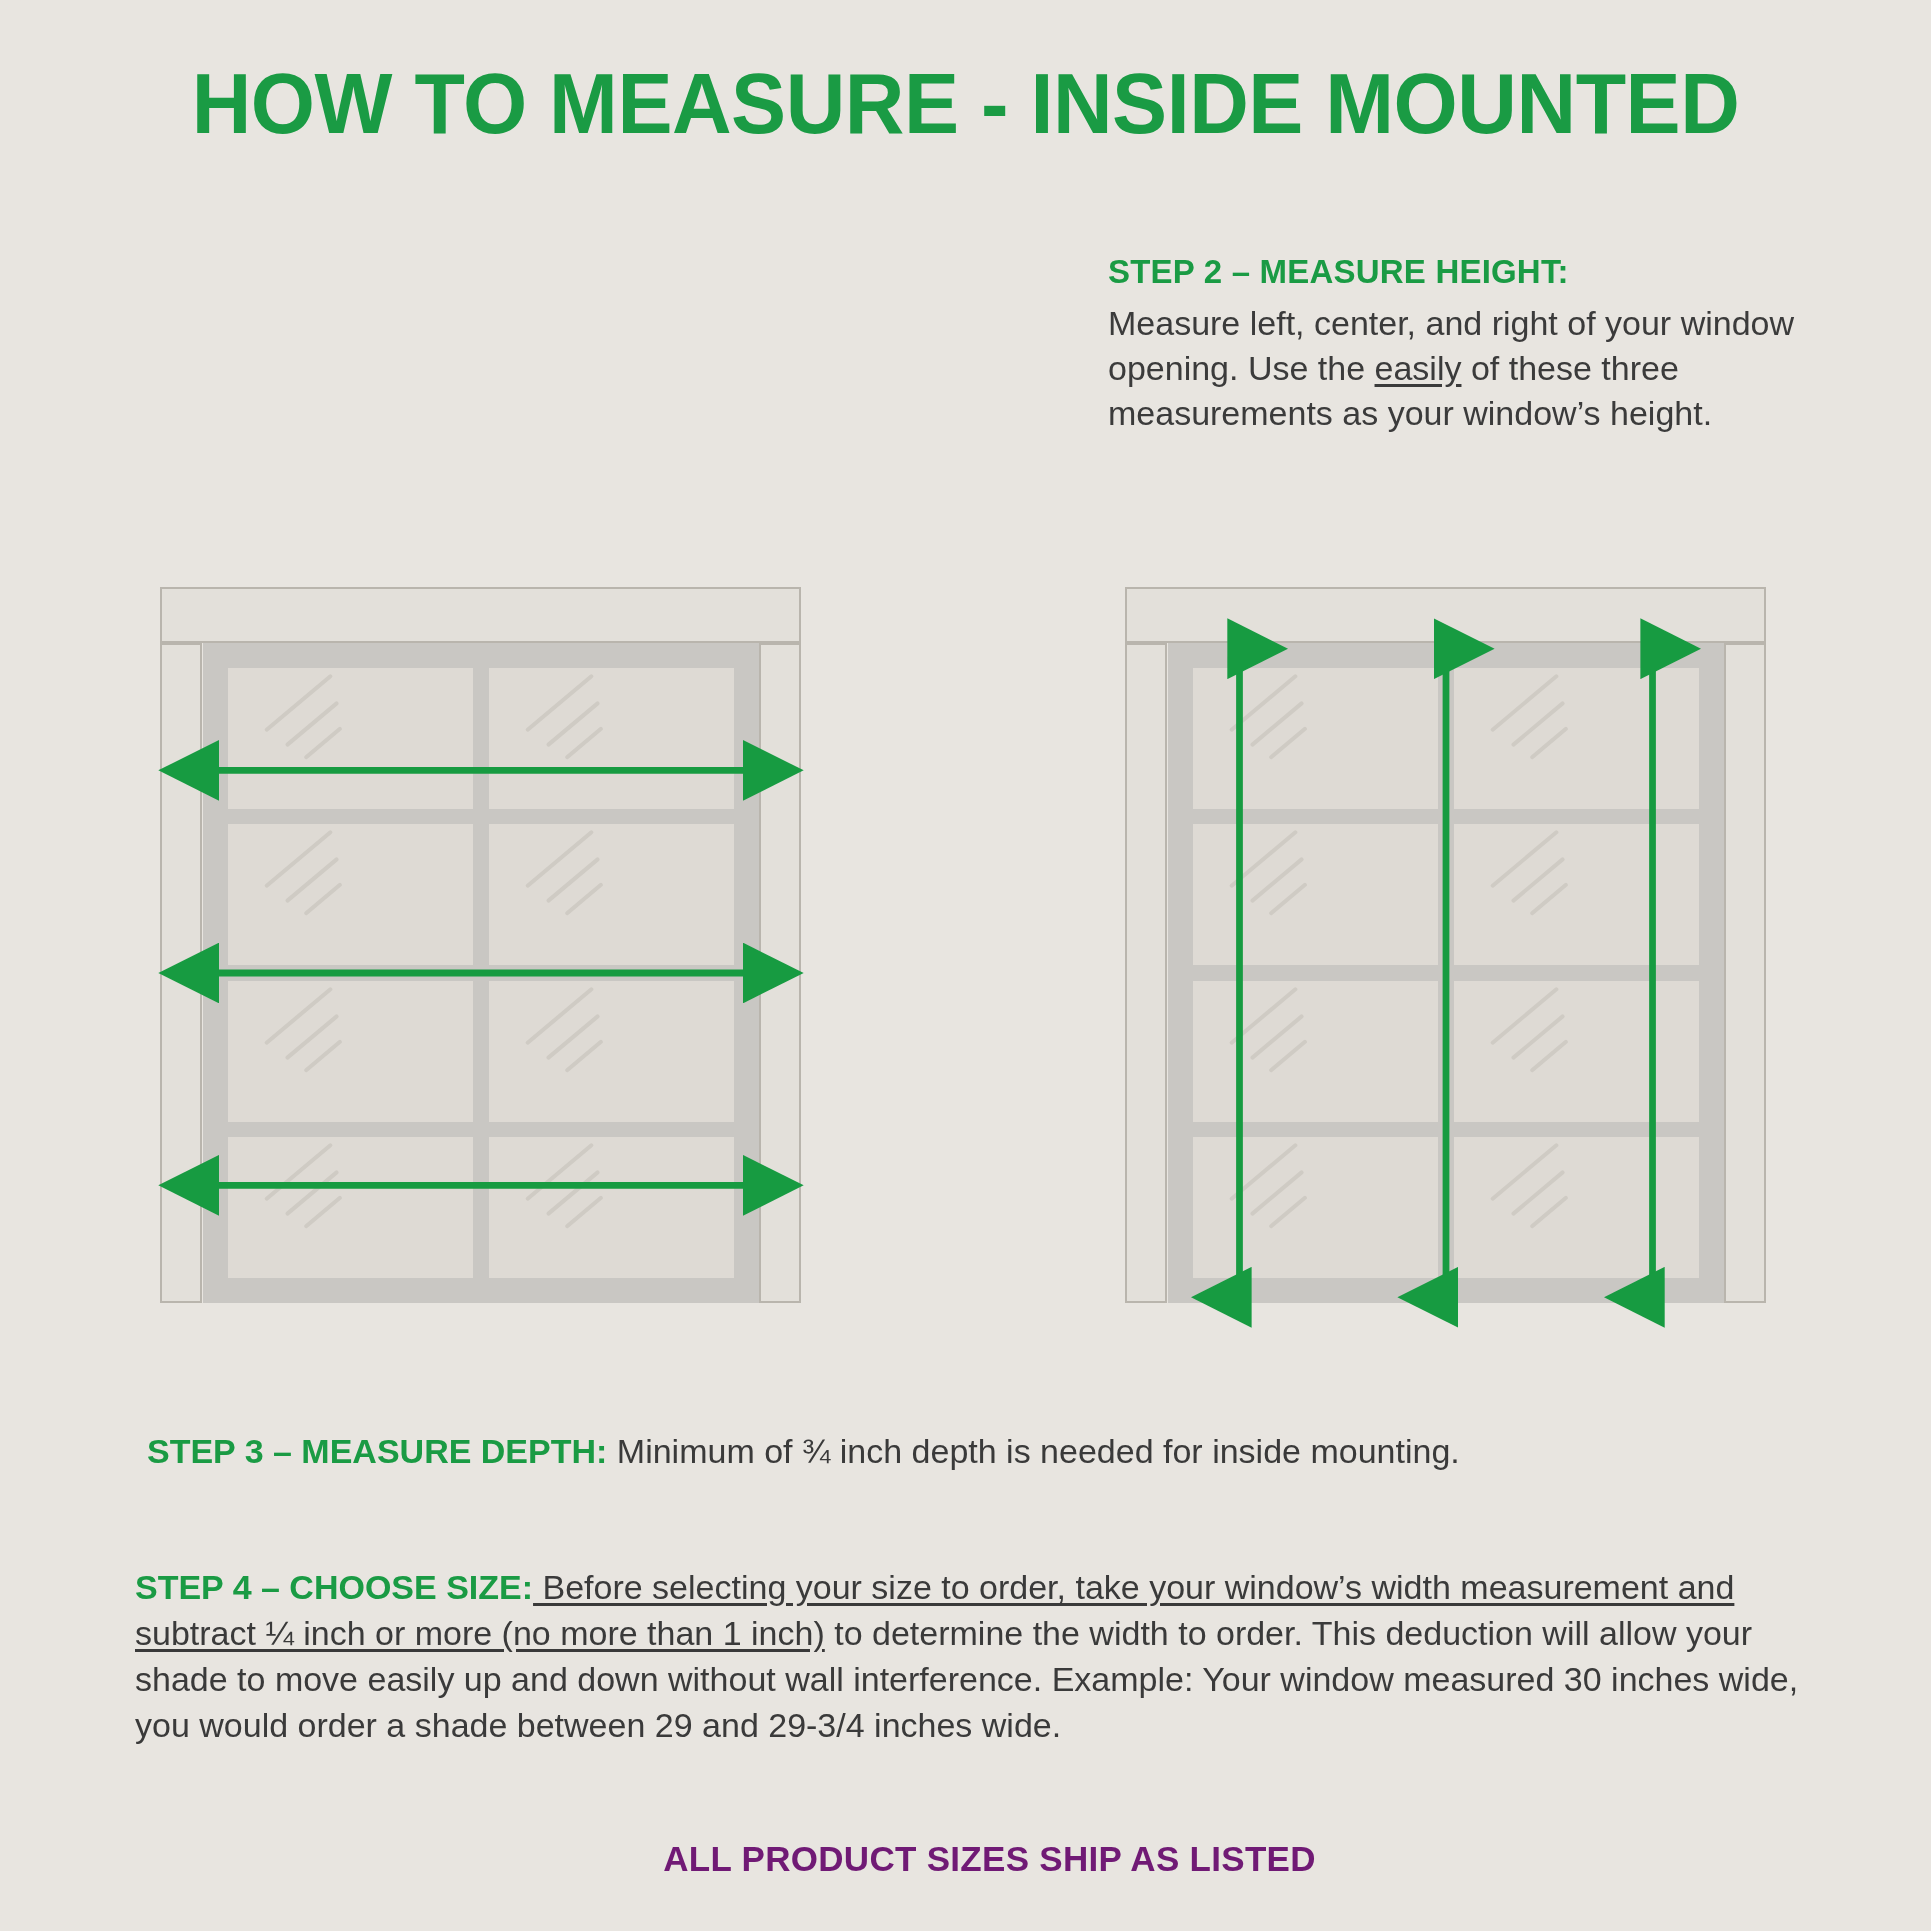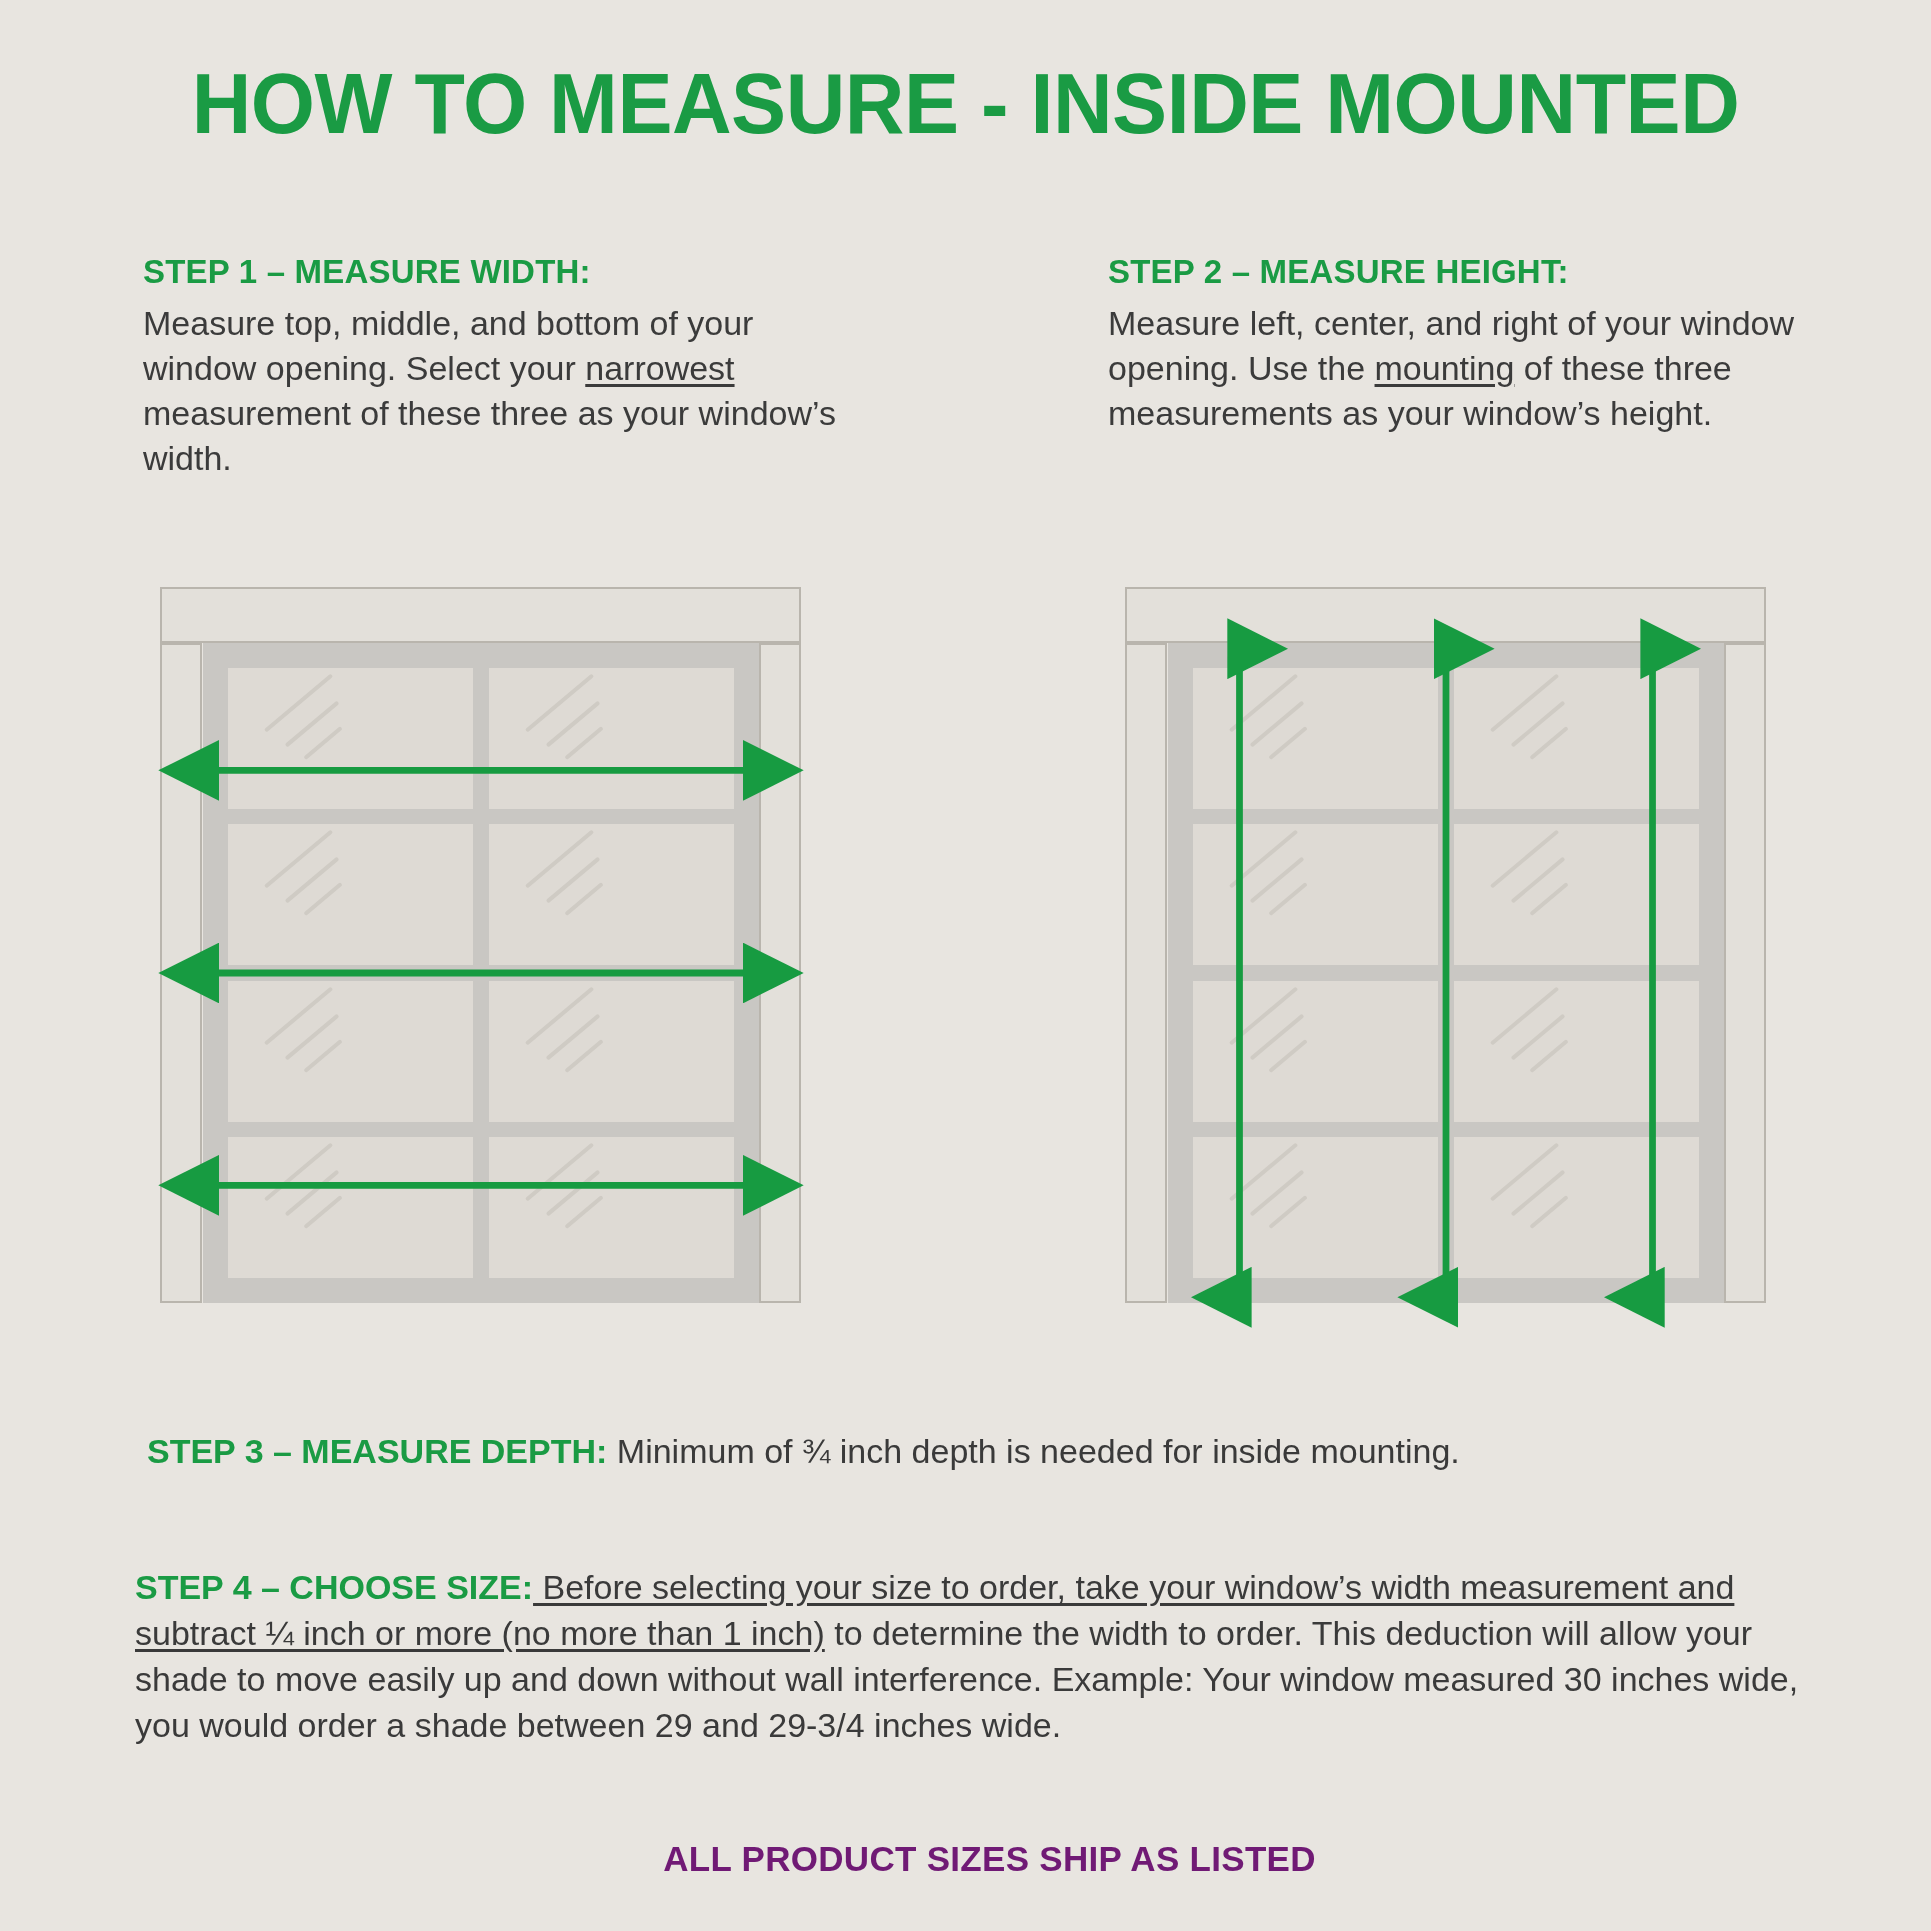--- a/index.html
+++ b/index.html
@@ -178,28 +178,24 @@
     padding-left: 24px;
   }
 </style>
 </head>
 <body>
 
 <div id="page">
 
   <div class="title">HOW TO MEASURE - INSIDE MOUNTED</div>
 
-  <div class="step-col left">
-    <div class="step-head">STEP 1 – MEASURE WIDTH:</div>
-    <div class="step-body"><span>Measure top, middle, and bottom of your window opening. Select your </span><span class="u">narrowest</span><span> measurement of these three as your window’s width.</span></div>
-  </div>
 
   <div class="step-col right">
     <div class="step-head">STEP 2 – MEASURE HEIGHT:</div>
-    <div class="step-body"><span>Measure left, center, and right of your window opening. Use the </span><span class="u">mounting</span><span> of these three measurements as your window’s height.</span></div>
+    <div class="step-body"><span>Measure left, center, and right of your window opening. Use the </span><span class="u">easily</span><span> of these three measurements as your window’s height.</span></div>
   </div>
 
   <div class="window-wrap left">
     <div class="win">
       <div class="trim-top"></div>
       <div class="jamb l"></div>
       <div class="jamb r"></div>
       <div class="opening"></div>
       <div class="panes">
         <div class="pane">

